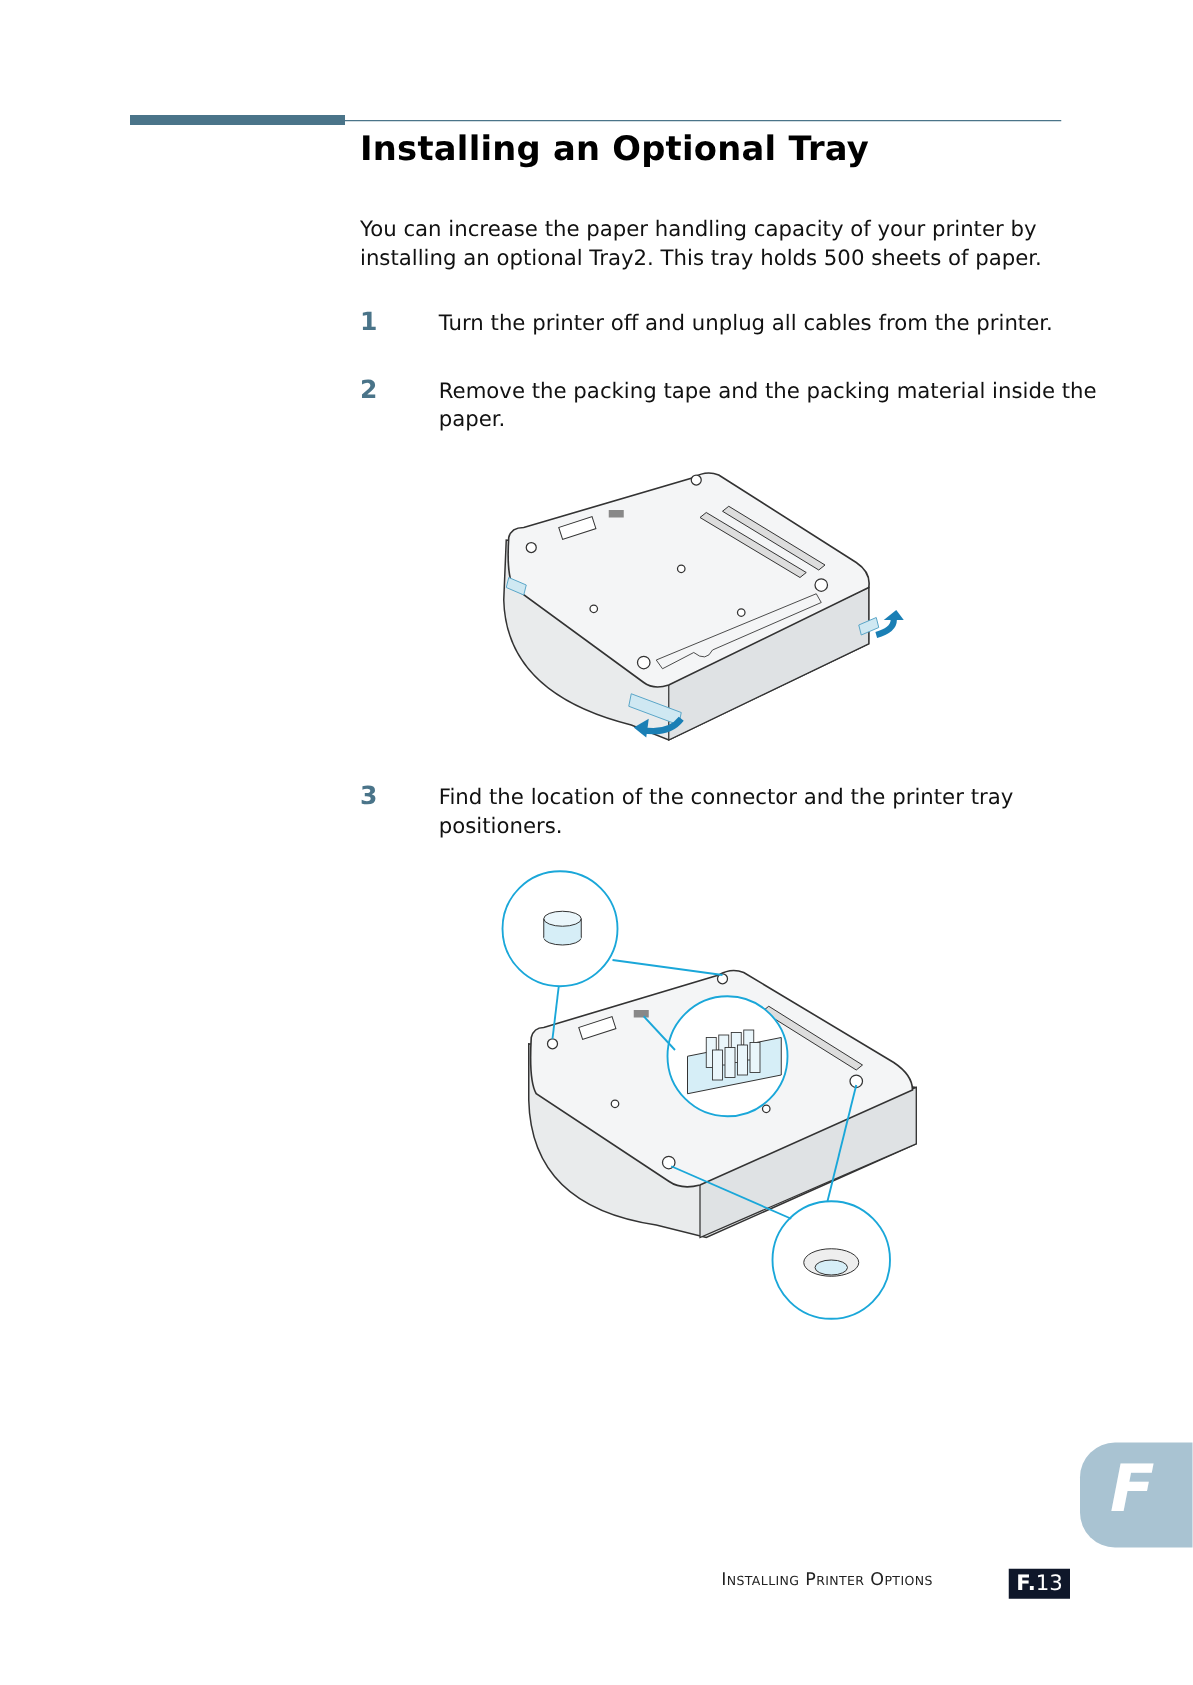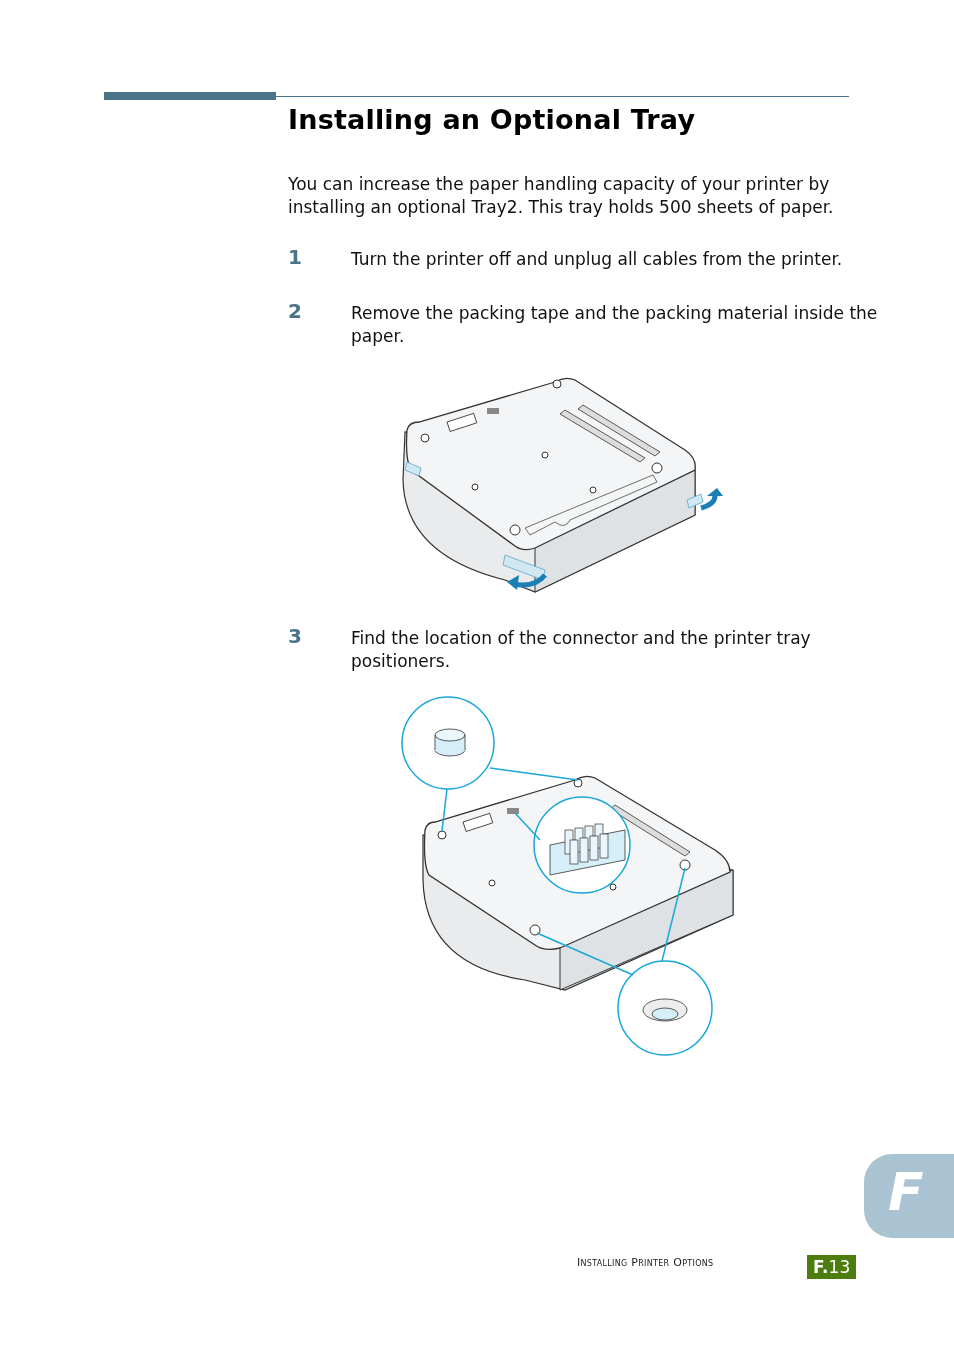--- a/index.html
+++ b/index.html
@@ -11,23 +11,23 @@
              font-family:"DejaVu Sans", sans-serif; letter-spacing:0.2px; }
     .intro { position:absolute; left:288px; top:173px; width:570px; font-size:17px; line-height:23px; color:#111; }
     .step { position:absolute; left:288px; width:570px; }
     .step .num { position:absolute; left:0; top:-3px; font-size:20px; font-weight:bold; color:#4a7489; }
     .step .txt { position:absolute; left:31px; top:0; width:530px; font-size:17px; line-height:23px; color:#111;margin-left:32px; }
     .fig { position:absolute; }
     .tab-f { position:absolute; left:864px; top:1154px; width:110px; height:84px; background:#a9c3d2;
              border-radius:28px 0 0 28px; }
     .tab-f span { position:absolute; left:24px; top:8px; font-size:52px; font-weight:bold; font-style:italic;
                   color:#fff; font-family:"DejaVu Sans", sans-serif; }
-    .footer-label { position:absolute; left:577px; top:1256px; font-size:11px; color:#222;
+    .footer-label { position:absolute; left:577px; top:1256px; font-size:14px; color:#222;
                     font-variant:small-caps; letter-spacing:0.3px; }
-    .page-badge { position:absolute; left:807px; top:1255px; height:24px; padding:0 6px; background:#4d7c0f;
+    .page-badge { position:absolute; left:807px; top:1255px; height:24px; padding:0 6px; background:#0f172a;
                   color:#fff; font-size:17px; line-height:24px; }
     .page-badge b { font-weight:bold; }
   </style>
 </head>
 <body>
 
 <div class="rule-thick"></div>
 <div class="rule-thin"></div>
 
 <div class="title">Installing an Optional Tray</div>

